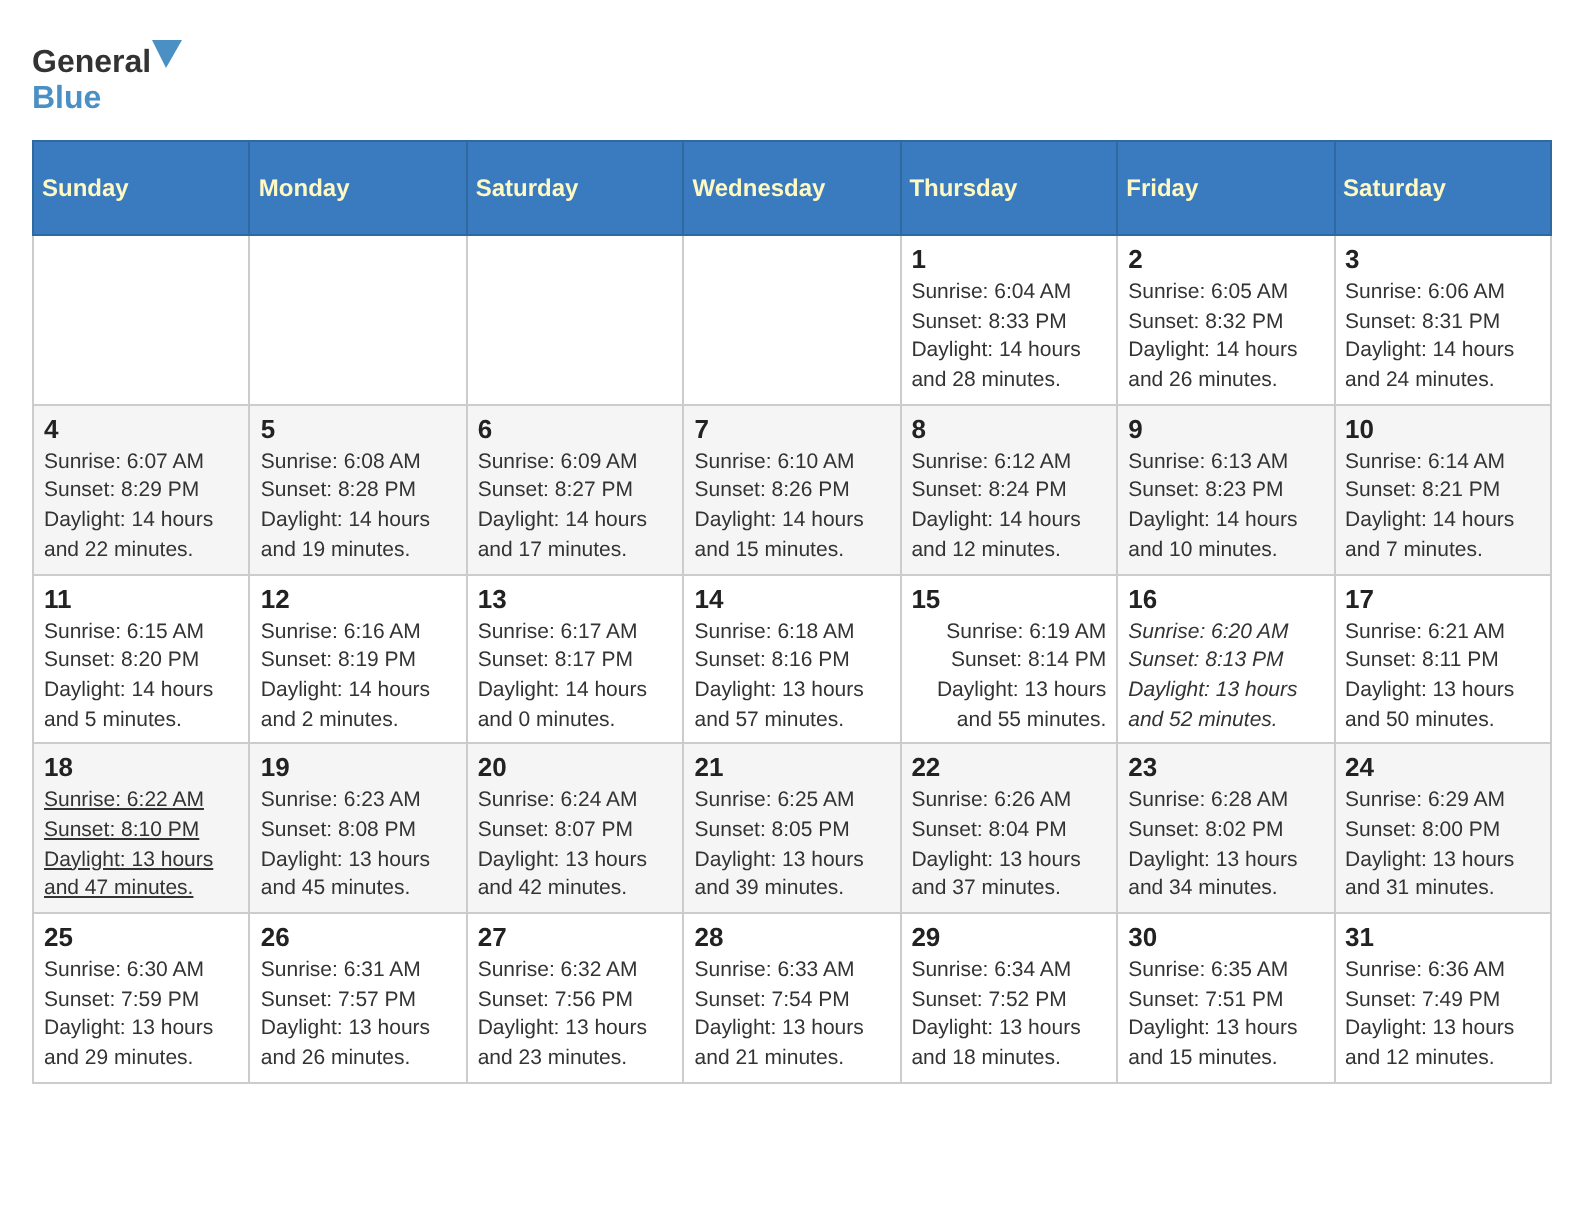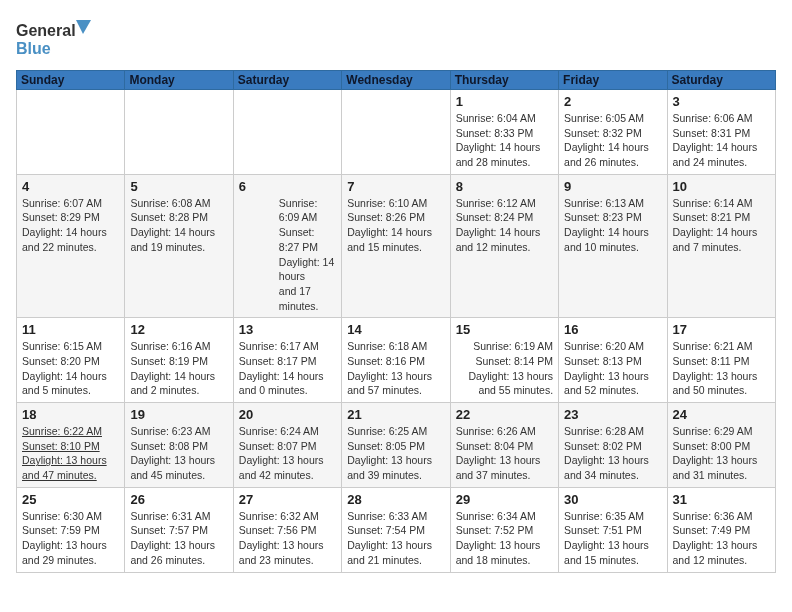--- a/index.html
+++ b/index.html
@@ -34,22 +34,22 @@
       font-weight: normal;
       color: #444;
     }
     .calendar {
       width: 100%;
       border-collapse: collapse;
       font-size: 11px;
     }
     .calendar thead th {
       background: #3a7bbf;
-      color: #0f172a;
-      padding: 2px 4px;
+      color: #fef9c3;
+      padding: 16px 4px;
       text-align: left;
       font-size: 12px;
       font-weight: bold;
       border: 1px solid #2e6aa0;
     }
     .calendar tbody td {
       border: 1px solid #ccc;
       vertical-align: top;
       padding: 4px 5px;
       width: 108px;
@@ -141,21 +141,21 @@
         </td>
         <td>
           <div class="day-number">5</div>
           <div class="day-info" style="white-space: pre-line;">Sunrise: 6:08 AM
 Sunset: 8:28 PM
 Daylight: 14 hours
 and 19 minutes.</div>
         </td>
         <td>
           <div class="day-number">6</div>
-          <div class="day-info" style="white-space: pre-line; margin-left: 40px;">Sunrise: 6:09 AM
+          <div class="day-info" style="white-space: pre-line;">Sunrise: 6:09 AM
 Sunset: 8:27 PM
 Daylight: 14 hours
 and 17 minutes.</div>
         </td>
         <td>
           <div class="day-number">7</div>
           <div class="day-info" style="white-space: pre-line;">Sunrise: 6:10 AM
 Sunset: 8:26 PM
 Daylight: 14 hours
 and 15 minutes.</div>
@@ -213,21 +213,21 @@
         </td>
         <td>
           <div class="day-number">15</div>
           <div class="day-info" style="white-space: pre-line; text-align: right;">Sunrise: 6:19 AM
 Sunset: 8:14 PM
 Daylight: 13 hours
 and 55 minutes.</div>
         </td>
         <td>
           <div class="day-number">16</div>
-          <div class="day-info" style="white-space: pre-line;">Sunrise: 6:20 AM
+          <div class="day-info" style="white-space: pre-line; font-style: italic;">Sunrise: 6:20 AM
 Sunset: 8:13 PM
 Daylight: 13 hours
 and 52 minutes.</div>
         </td>
         <td>
           <div class="day-number">17</div>
           <div class="day-info" style="white-space: pre-line;">Sunrise: 6:21 AM
 Sunset: 8:11 PM
 Daylight: 13 hours
 and 50 minutes.</div>

